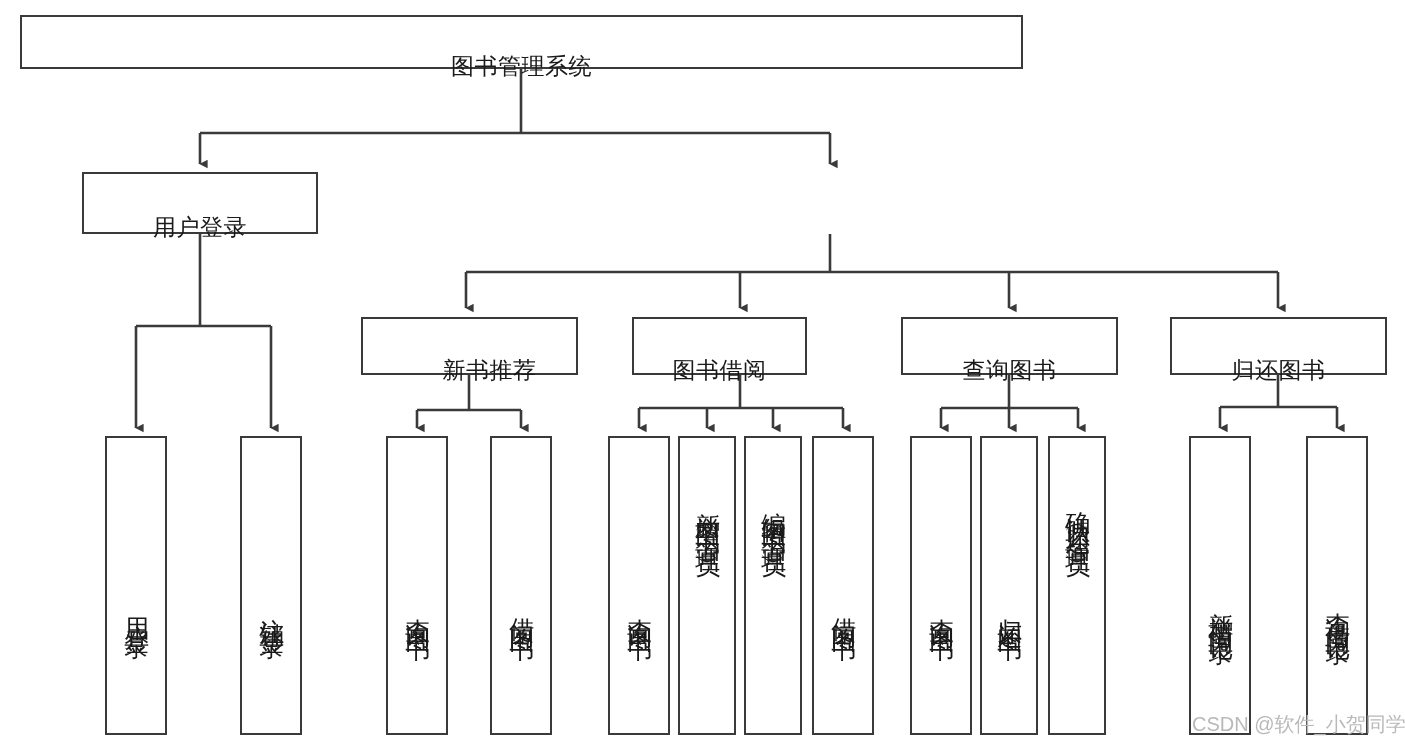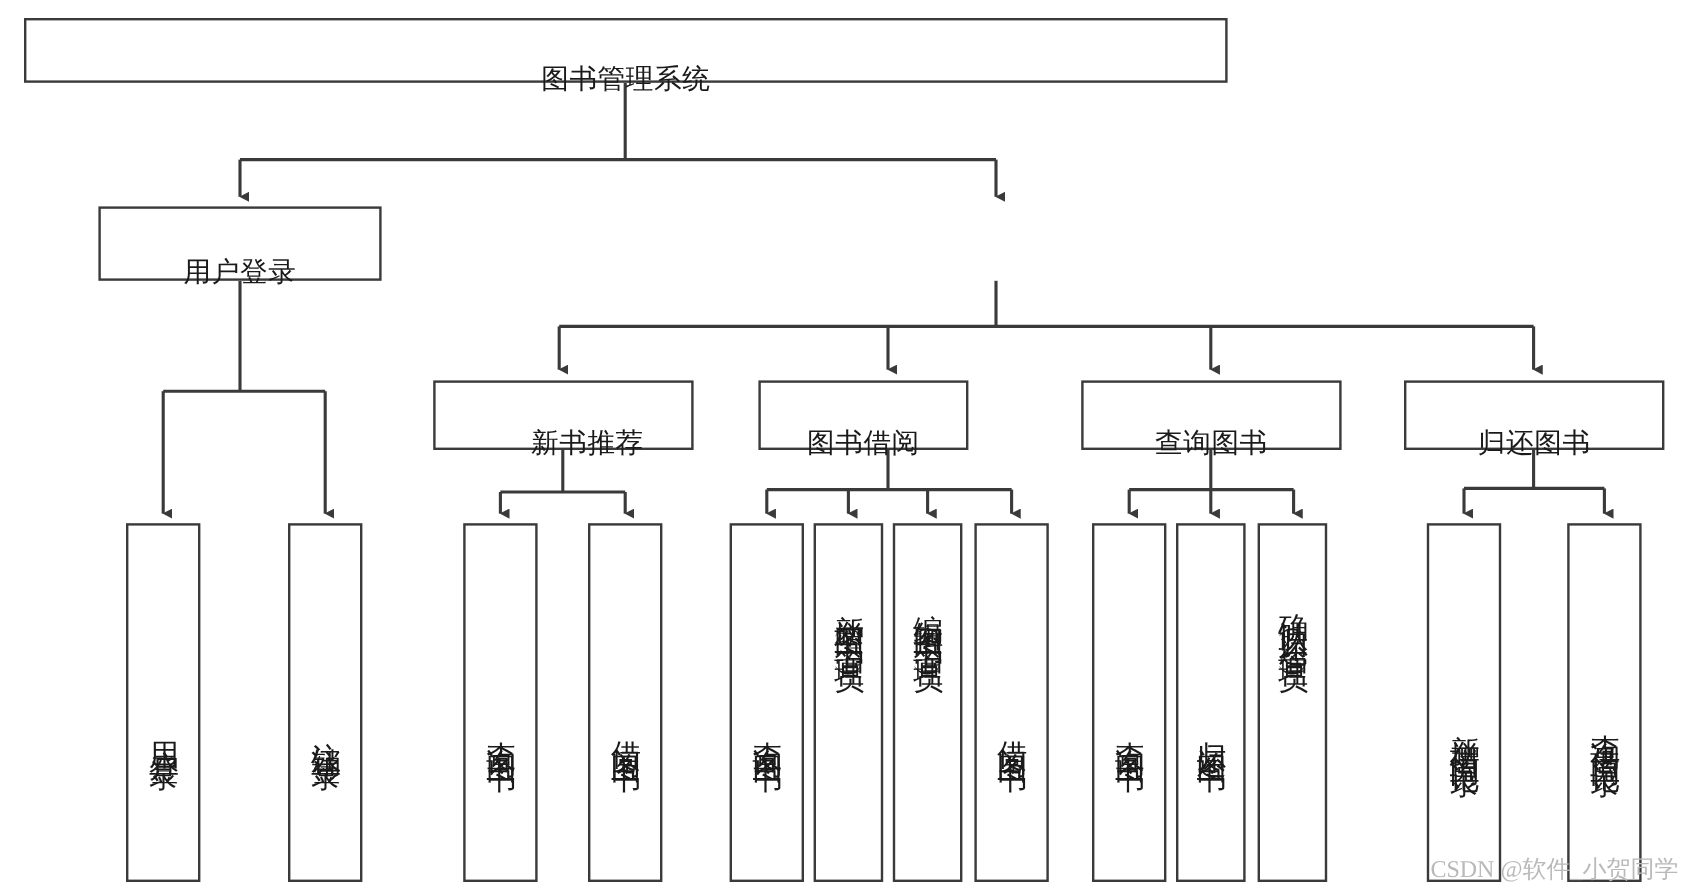--- a/index.html
+++ b/index.html
@@ -55,21 +55,21 @@
     text-orientation: upright;
     font-size: 25px;
     letter-spacing: 6px;
   }
   .node.vert.centered {
     align-items: center;
   }
   .watermark {
     position: absolute;
     z-index: 6;
-    font-family: Liberation Serif, serif;
+    font-family: Liberation Sans, sans-serif;
     font-size: 20px;
     color: #b9b9b9;
     white-space: nowrap;
     pointer-events: none;
   }
 </style>
 </head>
 <body>
 
 <div id="canvas">

